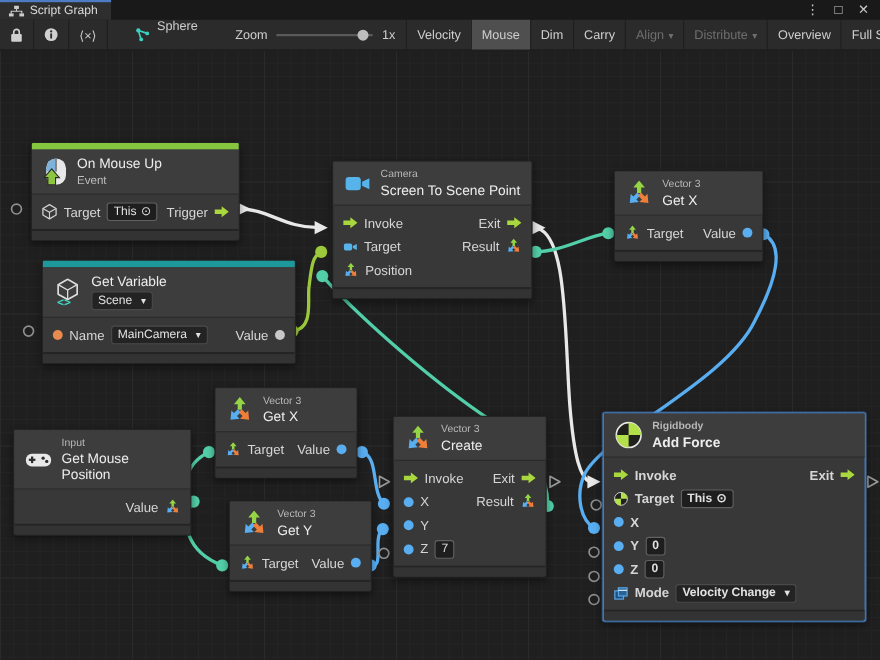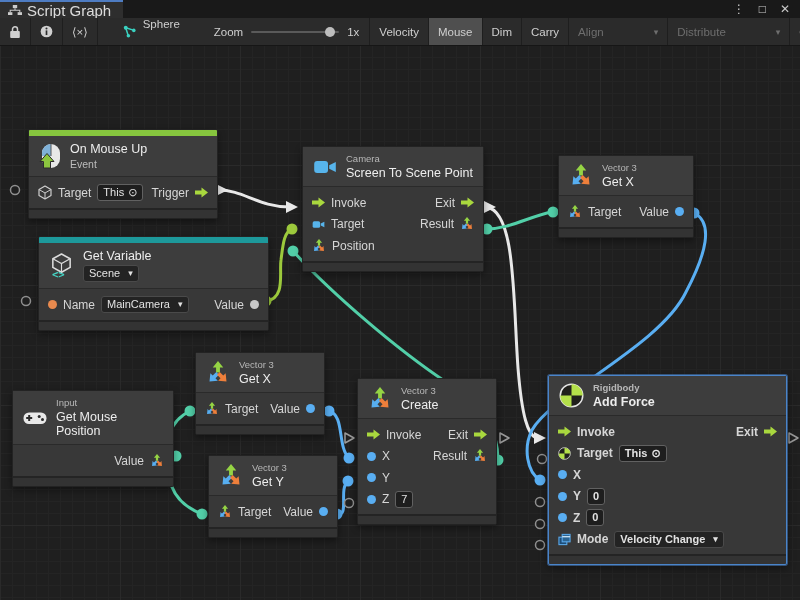--- a/index.html
+++ b/index.html
@@ -9,28 +9,28 @@
        background-image:
          linear-gradient(#2a2a2a 1px,transparent 1px),
          linear-gradient(90deg,#2a2a2a 1px,transparent 1px),
          linear-gradient(#242424 1px,transparent 1px),
          linear-gradient(90deg,#242424 1px,transparent 1px);
        background-size:120px 120px,120px 120px,12px 12px,12px 12px;
        background-position:0 45px;
        user-select:none;}
   
   .tabbar{position:absolute;left:0;top:0;width:800px;height:18px;background:#191919;z-index:4;display:flex;align-items:stretch;}
-  .tab{display:flex;align-items:center;gap:5px;padding:0 12px 0 8px;background:#2e2e2e;border-top:2px solid #4e7cc2;font-size:15px;color:#dcdcdc;}
+  .tab{display:flex;align-items:center;gap:5px;padding:0 12px 0 8px;background:#2e2e2e;border-top:2px solid #4e7cc2;font-size:11px;color:#dcdcdc;}
   .winctl{margin-left:auto;display:flex;align-items:center;gap:14px;padding-right:10px;color:#c9c9c9;font-size:12px;}
   .winctl span{cursor:default;line-height:18px;}
   .toolbar{position:absolute;left:0;top:18px;width:800px;height:27px;background:#2b2b2b;border-bottom:1px solid #161616;z-index:4;display:flex;align-items:stretch;font-size:11.5px;color:#cfcfcf;}
   .tbtn{display:flex;align-items:center;justify-content:center;padding:0 9px;border-right:1px solid #1e1e1e;white-space:nowrap;}
   .tbtn.rt{border-right:none;border-left:1px solid #1e1e1e;}
   .tbtn.active{background:#4f4f4f;}
-  .tbtn.disabled{color:#6e6e6e;gap:46px;}
+  .tbtn.disabled{color:#6e6e6e;}
   .objref{display:flex;gap:6px;padding:0 12px 0 24px;}
   .zoomctl{display:flex;align-items:center;gap:8px;padding:0 10px 0 22px;}
   .track{position:relative;width:88px;height:2px;background:#5a5a5a;border-radius:1px;}
   .knob{position:absolute;right:4px;top:-4px;width:10px;height:10px;border-radius:50%;background:#bdbdbd;}
   .spacer{flex:1;}
   .caret{font-size:9px;margin-left:4px;}
   
   .wires{position:absolute;left:0;top:0;z-index:1;}
   .wwire{fill:none;stroke:#e8e8e8;stroke-width:3;stroke-linecap:round;}
   .gwire{fill:none;stroke:#9cc93c;stroke-width:3;stroke-linecap:round;}

